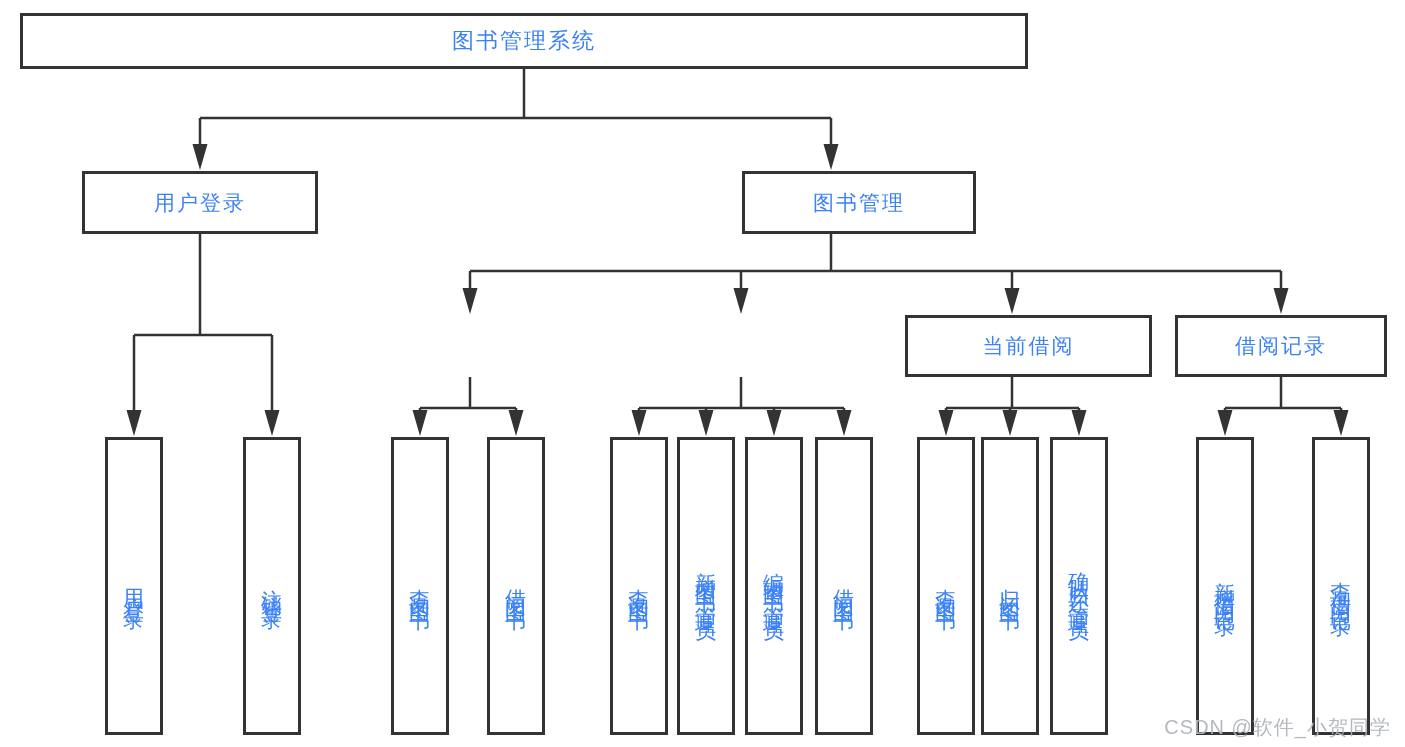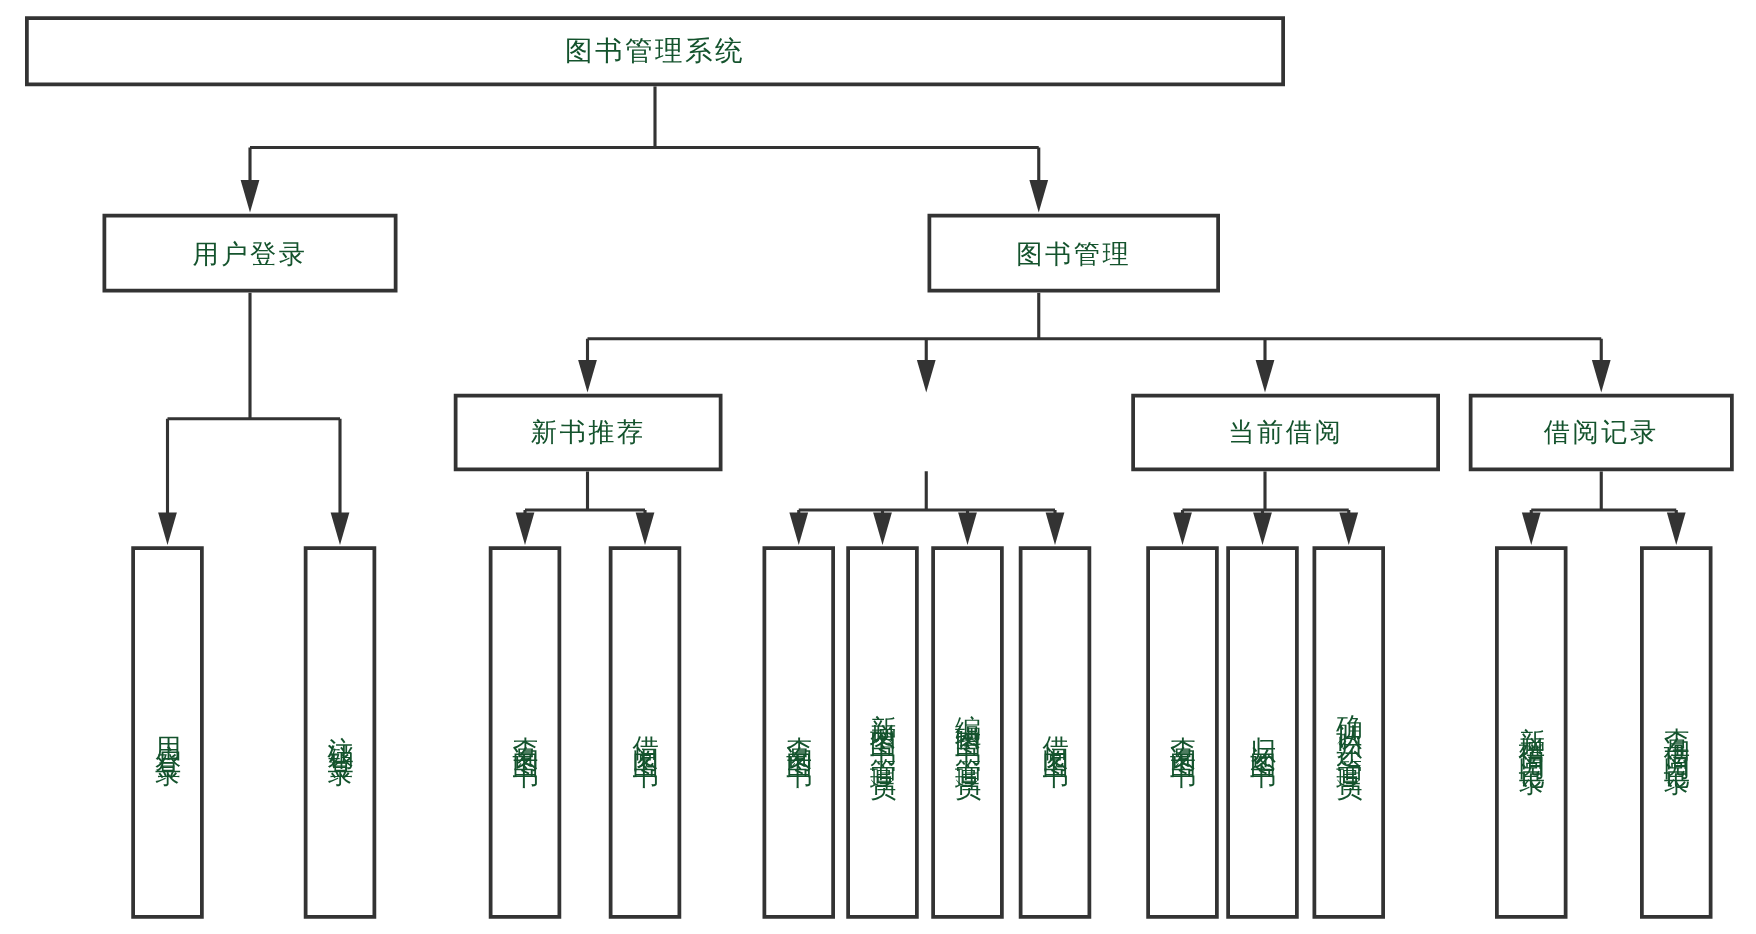--- a/index.html
+++ b/index.html
@@ -5,21 +5,21 @@
   html,body { margin:0; padding:0; background:#ffffff; }
   .stage {
     position:relative; width:1405px; height:747px; background:#ffffff;
     font-family:"Liberation Sans", sans-serif; overflow:hidden;
   }
   #connectors { position:absolute; left:0; top:0; width:1405px; height:747px; pointer-events:none; }
   .box {
     position:absolute; box-sizing:border-box;
     border:3px solid #333333; background:#ffffff;
     display:flex; align-items:center; justify-content:center;
-    color:#14532d;
+    color:#3b82f6;
   }
   .box.h span { font-size:21px; letter-spacing:2px; white-space:nowrap; }
   .box.root span { font-size:22px; }
   .box.v span {
     writing-mode:vertical-rl; text-orientation:mixed;
     font-size:21px; letter-spacing:7px; line-height:1;
   }
   .watermark {
     position:absolute; top:714px; right:14px; z-index:5;
     font-size:20px; letter-spacing:1px;
@@ -90,23 +90,20 @@
     <span>图书管理系统</span>
   </div>
 
   <div class="box h" style="left:82px;top:171px;width:236px;height:63px">
     <span>用户登录</span>
   </div>
   <div class="box h" style="left:742px;top:171px;width:234px;height:63px">
     <span>图书管理</span>
   </div>
 
-  <div class="box h" style="left:363px;top:315px;width:215px;height:62px">
-    <span>新书推荐</span>
-  </div>
   <div class="box h" style="left:905px;top:315px;width:247px;height:62px">
     <span>当前借阅</span>
   </div>
   <div class="box h" style="left:1175px;top:315px;width:212px;height:62px">
     <span>借阅记录</span>
   </div>
 
   <div class="box v" style="left:105px;top:437px;width:58px;height:298px">
     <span>用户登录</span>
   </div>
@@ -144,13 +141,14 @@
     <span>确认归还（管理员）</span>
   </div>
 
   <div class="box v" style="left:1196px;top:437px;width:58px;height:298px">
     <span>新增借阅记录</span>
   </div>
   <div class="box v" style="left:1312px;top:437px;width:58px;height:298px">
     <span>查询借阅记录</span>
   </div>
 
+  <div class="watermark">CSDN @软件_小贺同学</div>
 </div>
 
 </body></html>

